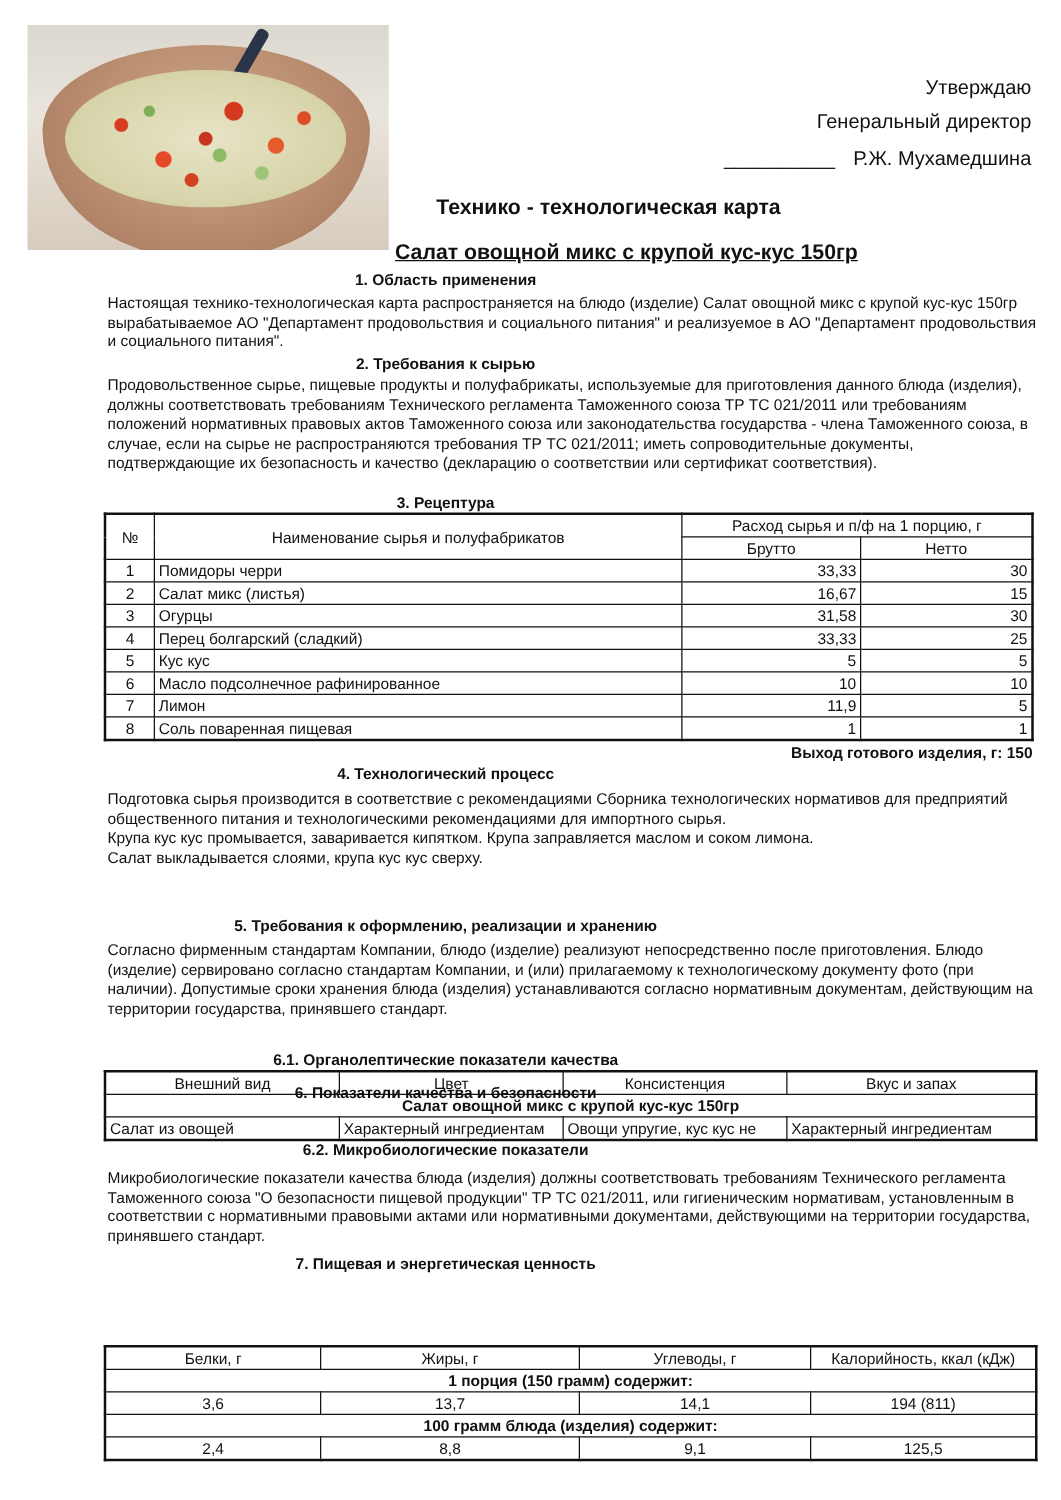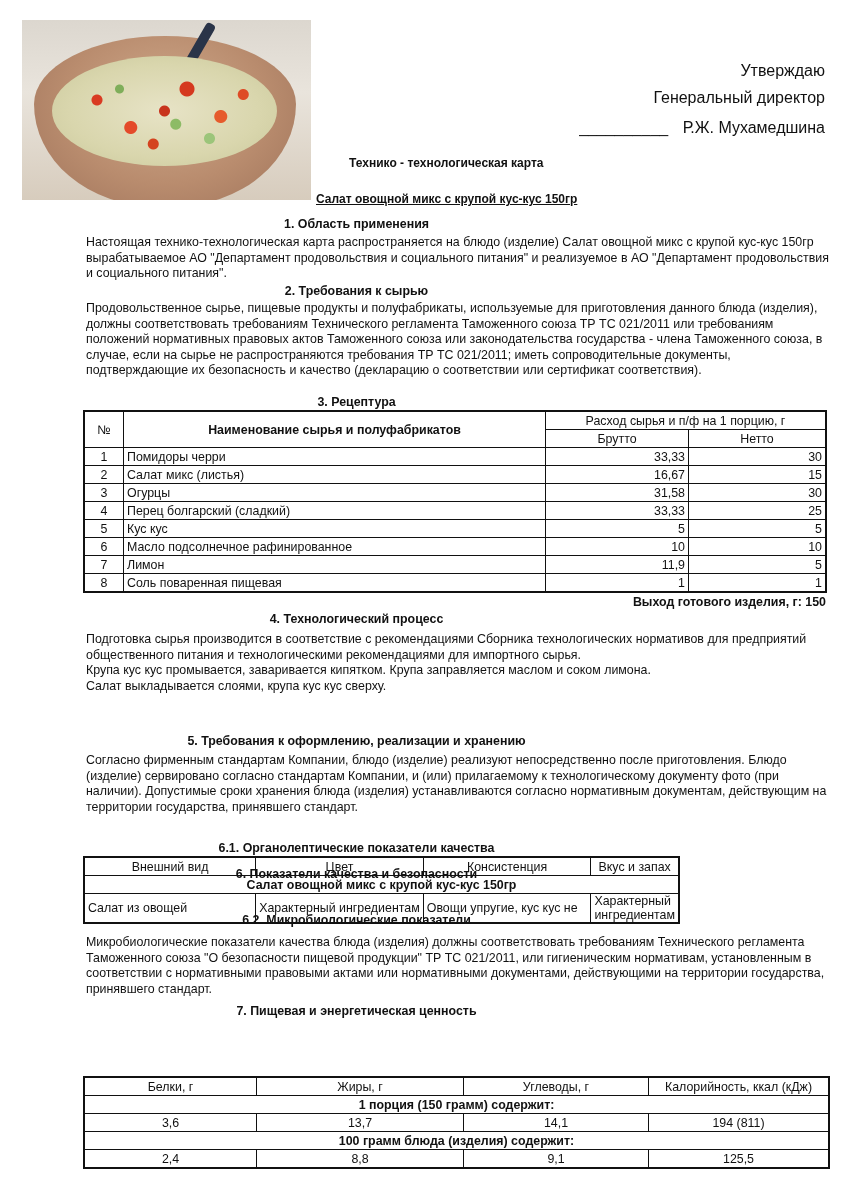--- a/index.html
+++ b/index.html
@@ -20,21 +20,21 @@
           radial-gradient(circle at 50% 50%,#c8341d 0 5px,transparent 6px),
           radial-gradient(circle at 85% 35%,#de4b25 0 5px,transparent 6px),
           radial-gradient(circle at 45% 80%,#d4431f 0 5px,transparent 6px),
           radial-gradient(circle at 30% 30%,#7fae5a 0 4px,transparent 5px),
           radial-gradient(circle at 55% 62%,#8dbb66 0 5px,transparent 6px),
           radial-gradient(circle at 70% 75%,#9cc57a 0 5px,transparent 6px),
           radial-gradient(ellipse at 50% 50%,#e7e3c6 0%,#d9d6ad 60%,#c9c79a 100%);}
   .spoon{position:absolute;left:170px;top:0px;width:10px;height:60px;background:#2a3448;transform:rotate(30deg);border-radius:4px;}
   
   .appr{right:24px;text-align:right;font-size:16px;}
-  .doc-title{font-weight:bold;font-size:12px;}
+  .doc-title{font-weight:bold;font-size:17px;}
   .sec-h{left:0;width:713px;text-align:center;font-weight:bold;font-size:12.4px;}
   .para{left:86px;width:745px;line-height:15.5px;font-size:12.4px;}
   table{border-collapse:collapse;position:absolute;font-size:12.4px;}
   td,th{border:1px solid #111;padding:0 3px;height:17px;font-weight:normal;}
   .t-outer{border:2px solid #111;}
   .c{text-align:center;} .r{text-align:right;} .b{font-weight:bold;}
 </style>
 </head>
 <body>
 
@@ -58,21 +58,21 @@
 <div class="abs para" style="top:235px;">Настоящая технико-технологическая карта распространяется на блюдо (изделие) Салат овощной микс с крупой кус-кус 150гр вырабатываемое АО "Департамент продовольствия и социального питания" и реализуемое в АО "Департамент продовольствия и социального питания".</div>
 
 <div class="abs sec-h" style="top:284px;">2. Требования к сырью</div>
 <div class="abs para" style="top:301px;">Продовольственное сырье, пищевые продукты и полуфабрикаты, используемые для приготовления данного блюда (изделия), должны соответствовать требованиям Технического регламента Таможенного союза ТР ТС 021/2011 или требованиям положений нормативных правовых актов Таможенного союза или законодательства государства - члена Таможенного союза, в случае, если на сырье не распространяются требования ТР ТС 021/2011; иметь сопроводительные документы, подтверждающие их безопасность и качество (декларацию о соответствии или сертификат соответствия).</div>
 
 <div class="abs sec-h" style="top:395px;">3. Рецептура</div>
 <table class="t-outer" style="left:83px;top:410px;width:744px;">
   <tbody>
       <tr>
     <th rowspan="2" class="c" style="width:32px;">№</th>
-    <th rowspan="2" class="c" style="width:415px;font-weight:bold;">Наименование сырья и полуфабрикатов</th>
+    <th rowspan="2" class="c" style="width:415px;">Наименование сырья и полуфабрикатов</th>
     <th colspan="2" class="c">Расход сырья и п/ф на 1 порцию, г</th>
   </tr>
   <tr>
     <th class="c" style="width:136px;">Брутто</th>
     <th class="c">Нетто</th>
   </tr>
   </tbody>
     <tbody id="recipe-body">
       <tr>
         <td class="c">1</td>
@@ -131,21 +131,21 @@
   <div>Подготовка сырья производится в соответствие с рекомендациями Сборника технологических нормативов для предприятий общественного питания и технологическими рекомендациями для импортного сырья.</div>
   <div>Крупа кус кус промывается, заваривается кипятком. Крупа заправляется маслом и соком лимона.</div>
   <div>Салат выкладывается слоями, крупа кус кус сверху.</div>
 </div>
 
 <div class="abs sec-h" style="top:734px;">5. Требования к оформлению, реализации и хранению</div>
 <div class="abs para" style="top:753px;">Согласно фирменным стандартам Компании, блюдо (изделие) реализуют непосредственно после приготовления. Блюдо (изделие) сервировано согласно стандартам Компании, и (или) прилагаемому к технологическому документу фото (при наличии). Допустимые сроки хранения блюда (изделия) устанавливаются согласно нормативным документам, действующим на территории государства, принявшего стандарт.</div>
 
 <div class="abs sec-h" style="top:867px;">6. Показатели качества и безопасности</div>
 <div class="abs sec-h" style="top:841px;">6.1. Органолептические показатели качества</div>
-<table class="t-outer" style="left:83px;top:856px;width:597px;">
+<table class="t-outer" style="left:83px;top:856px;width:747px;">
   <tbody>
       <tr>
     <td class="c" style="width:180px;">Внешний вид</td>
     <td class="c" style="width:172px;">Цвет</td>
     <td class="c" style="width:172px;">Консистенция</td>
     <td class="c">Вкус и запах</td>
   </tr>
   <tr>
     <td colspan="4" class="c b">Салат овощной микс с крупой кус-кус 150гр</td>
   </tr>

